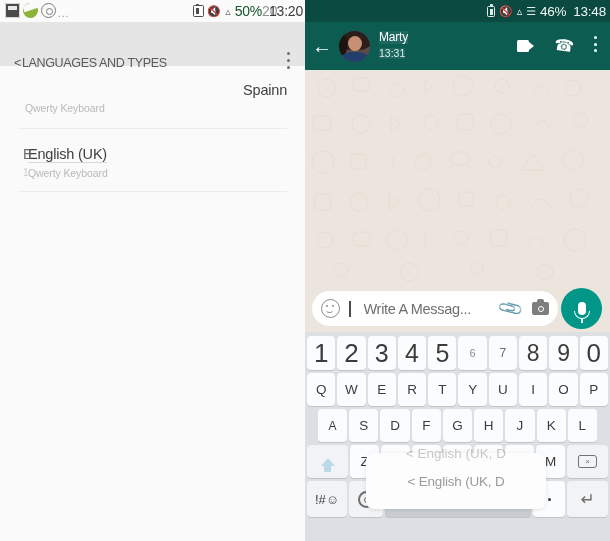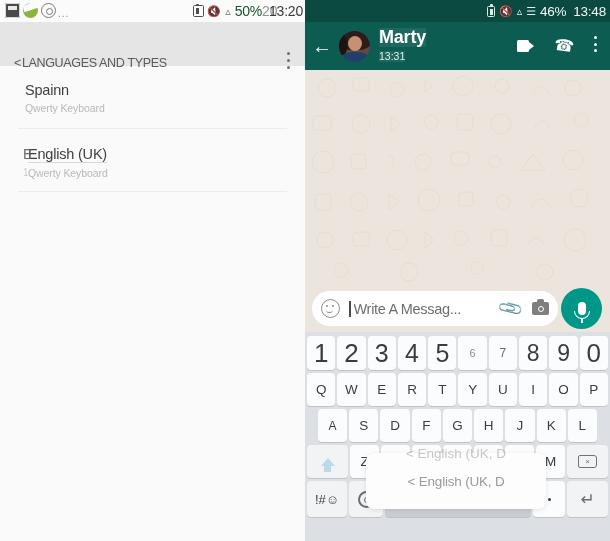--- a/index.html
+++ b/index.html
@@ -37,21 +37,21 @@
 
   .l-appbar{position:absolute;left:0;top:22px;width:305px;height:44px;background:#e5e5e5;}
   .l-title{position:absolute;left:14px;top:33px;font-size:13.5px;color:#5b5b5b;letter-spacing:-0.4px;white-space:nowrap;
            font-stretch:condensed;transform:scaleX(.93);transform-origin:left center;}
   .l-title .chev{margin-right:1px;}
   .l-kebab{position:absolute;right:14px;top:30px;width:4px;height:18px;}
   .l-kebab i{display:block;width:3px;height:3px;border-radius:50%;background:#6d6d6d;margin-bottom:4px;}
 
   .l-list{position:absolute;left:0;top:66px;width:305px;}
   .l-item{position:relative;height:62px;padding:16px 18px 0 25px;box-sizing:border-box;}
-  .l-item .nm{font-size:14.5px;color:#3f3f3f;letter-spacing:-.2px;white-space:nowrap;}
+  .l-item .nm{font-size:14.5px;color:#3f3f3f;letter-spacing:-.2px;white-space:nowrap;text-align:right;}
   .l-item .sub{font-size:10.5px;color:#b9b9b9;margin-top:4px;letter-spacing:-.1px;white-space:nowrap;}
   .l-item .ghost{position:absolute;color:#555;font-size:14px;opacity:.85;}
   .l-item .ghost.s{font-size:10px;color:#c6c6c6;}
   .l-sep{height:1px;background:#ececec;margin:0 18px;}
   .l-underline{border-bottom:1px solid #d9d9d9;}
   .l-btn-wrap{position:absolute;left:0;top:183px;width:305px;display:flex;justify-content:center;}
   .l-btn{border:1px solid #e1e1e1;border-radius:3px;background:#fcfcfc;color:#9a9a9a;
          font-size:11.5px;letter-spacing:-0.2px;padding:9px 15px;white-space:nowrap;}
 
   
@@ -65,39 +65,39 @@
   .r-time{font-size:13.5px;color:#f2f7f6;letter-spacing:-.2px;margin-left:3px;}
 
   .r-appbar{position:absolute;left:0;top:22px;width:305px;height:48px;background:#0d5c52;display:flex;align-items:center;}
   .r-back{width:34px;text-align:center;color:#fff;font-size:20px;line-height:1;}
   .r-avatar{width:31px;height:31px;border-radius:50%;overflow:hidden;position:relative;flex:0 0 auto;background:#5c4a47;}
   .av-hair{position:absolute;left:-2px;top:-3px;width:35px;height:22px;background:#2a1d1a;border-radius:50% 50% 40% 40%;}
   .av-face{position:absolute;left:9px;top:5px;width:14px;height:15px;background:#c98f74;border-radius:50%;}
   .av-body{position:absolute;left:2px;bottom:-4px;width:28px;height:14px;background:#20406b;border-radius:45% 45% 0 0;}
   .av-side{position:absolute;left:-1px;top:4px;width:9px;height:20px;background:#1d1310;border-radius:40%;}
   .r-names{margin-left:9px;line-height:1.05;}
-  .r-name{font-size:18px;color:#ffffff;font-weight:bold;letter-spacing:-.2px;background:rgba(255,255,255,.08);}
+  .r-name{font-size:12px;color:#ffffff;font-weight:normal;letter-spacing:-.2px;background:rgba(255,255,255,.08);}
   .r-sub{font-size:10.5px;color:#e2eeeb;margin-top:2px;background:rgba(255,255,255,.07);display:inline-block;}
   .r-acts{margin-left:auto;display:flex;align-items:center;gap:20px;padding-right:13px;}
   .ic-vid{width:17px;height:12px;position:relative;}
   .ic-vid:before{content:"";position:absolute;left:0;top:0;width:12px;height:12px;background:#fff;border-radius:1.5px;}
   .ic-vid:after{content:"";position:absolute;right:0;top:2px;border-top:4px solid transparent;border-bottom:4px solid transparent;border-left:5px solid #fff;}
   .ic-phone{color:#fff;font-size:16px;line-height:1;transform:rotate(8deg);}
   .ic-kebab i{display:block;width:3.2px;height:3.2px;border-radius:50%;background:#fff;margin-bottom:3.4px;}
 
   .r-chat{position:absolute;left:0;top:70px;width:305px;height:215px;background:#ece5dd;overflow:hidden;}
   .r-chat svg{position:absolute;left:0;top:0;opacity:.5;}
 
   .r-inputbar{position:absolute;left:0;top:285px;width:305px;height:47px;background:#ece5dd;}
   .r-field{position:absolute;left:7px;top:6px;width:246px;height:35px;background:#fff;border-radius:19px;display:flex;align-items:center;padding:0 9px;box-sizing:border-box;}
   .ic-emoji{width:17px;height:17px;border:1.4px solid #8d8d8d;border-radius:50%;position:relative;flex:0 0 auto;}
   .ic-emoji:before{content:"";position:absolute;left:3.5px;top:5px;width:2px;height:2px;border-radius:50%;background:#8d8d8d;box-shadow:6px 0 0 #8d8d8d;}
   .ic-emoji:after{content:"";position:absolute;left:4px;top:8.5px;width:7px;height:3.5px;border-bottom:1.4px solid #8d8d8d;border-radius:0 0 6px 6px;}
   .r-caret{width:1.5px;height:16px;background:#4a4a4a;margin-left:9px;flex:0 0 auto;}
-  .r-ph{font-size:14.5px;color:#6e6e6e;margin-left:3px;letter-spacing:-.3px;white-space:nowrap;overflow:hidden;}
+  .r-ph{font-size:14.5px;color:#6e6e6e;margin-left:13px;letter-spacing:-.3px;white-space:nowrap;overflow:hidden;}
   .ic-clip{margin-left:auto;color:#8d8d8d;font-size:17px;transform:rotate(-35deg);flex:0 0 auto;}
   .ic-cam{margin-left:11px;width:17px;height:13px;background:#7e7e7e;border-radius:2px;position:relative;flex:0 0 auto;}
   .ic-cam:before{content:"";position:absolute;left:5px;top:-3px;width:7px;height:3px;background:#7e7e7e;border-radius:2px 2px 0 0;}
   .ic-cam:after{content:"";position:absolute;left:5.5px;top:3.5px;width:6px;height:6px;border:1.5px solid #fff;border-radius:50%;box-sizing:border-box;}
   .r-mic{position:absolute;right:8px;top:3px;width:41px;height:41px;border-radius:50%;background:#009688;display:flex;align-items:center;justify-content:center;}
   .mic-g{width:8px;height:13px;background:#fff;border-radius:4px;position:relative;}
   .mic-g:after{content:"";position:absolute;left:-4px;top:9px;width:16px;height:8px;border:1.6px solid #fff;border-top:none;border-radius:0 0 9px 9px;box-sizing:border-box;}
   .mic-g:before{content:"";position:absolute;left:3px;top:17px;width:2px;height:4px;background:#fff;}
 
   

